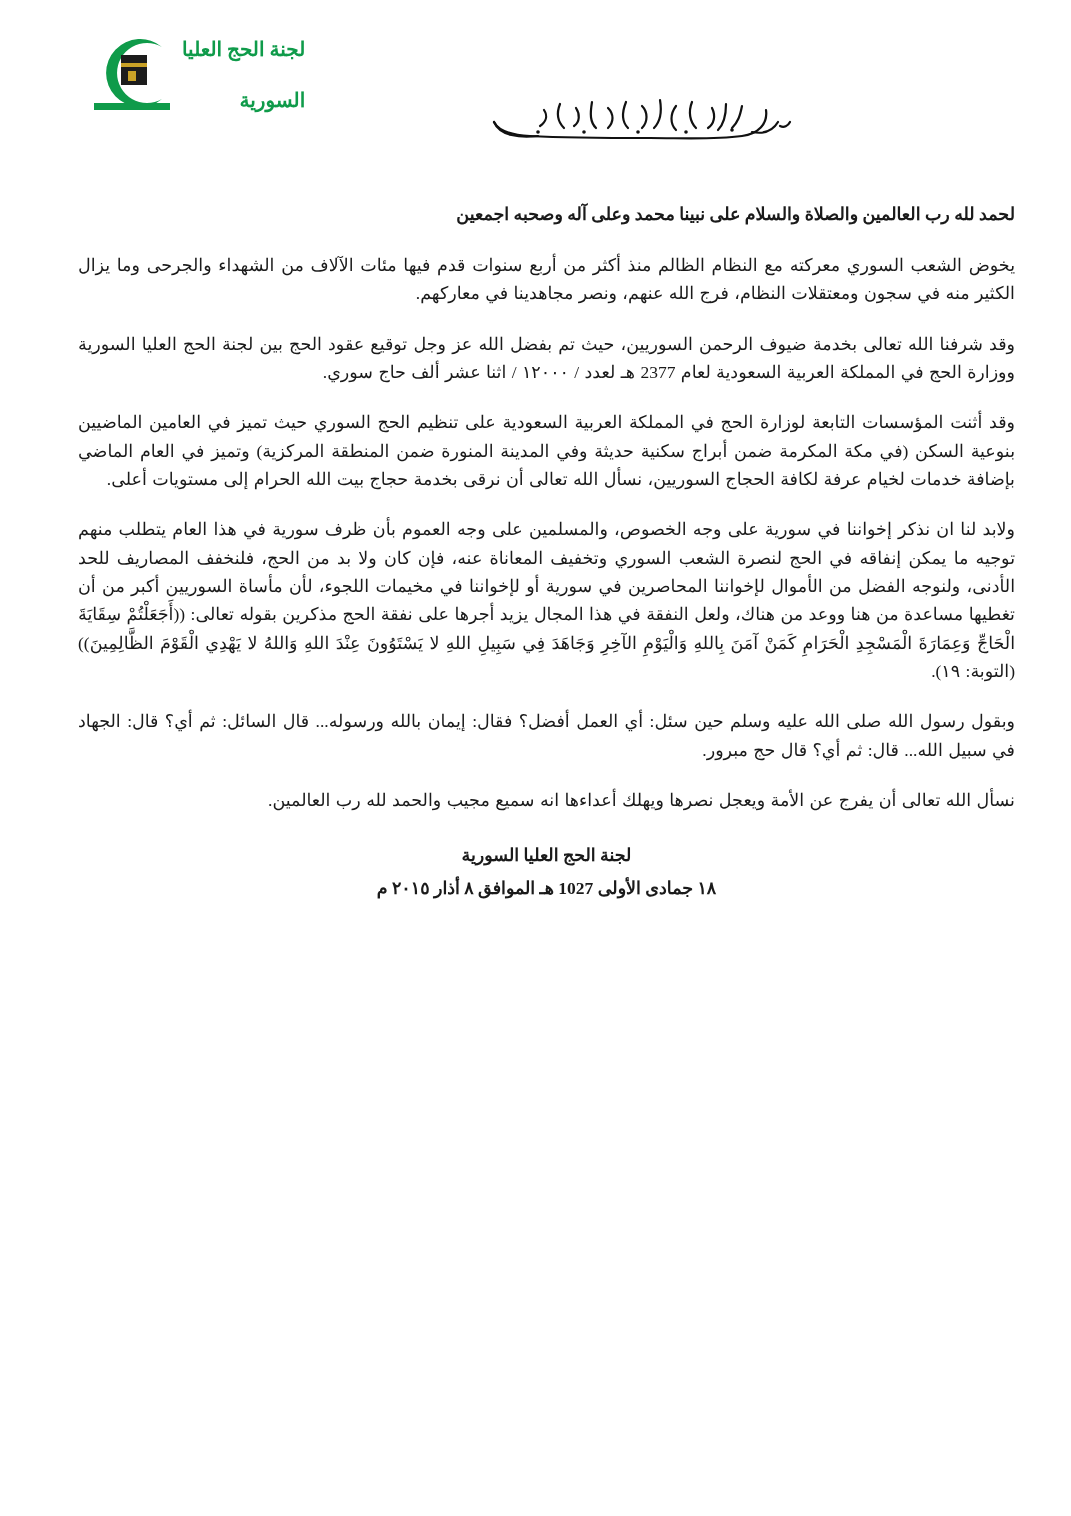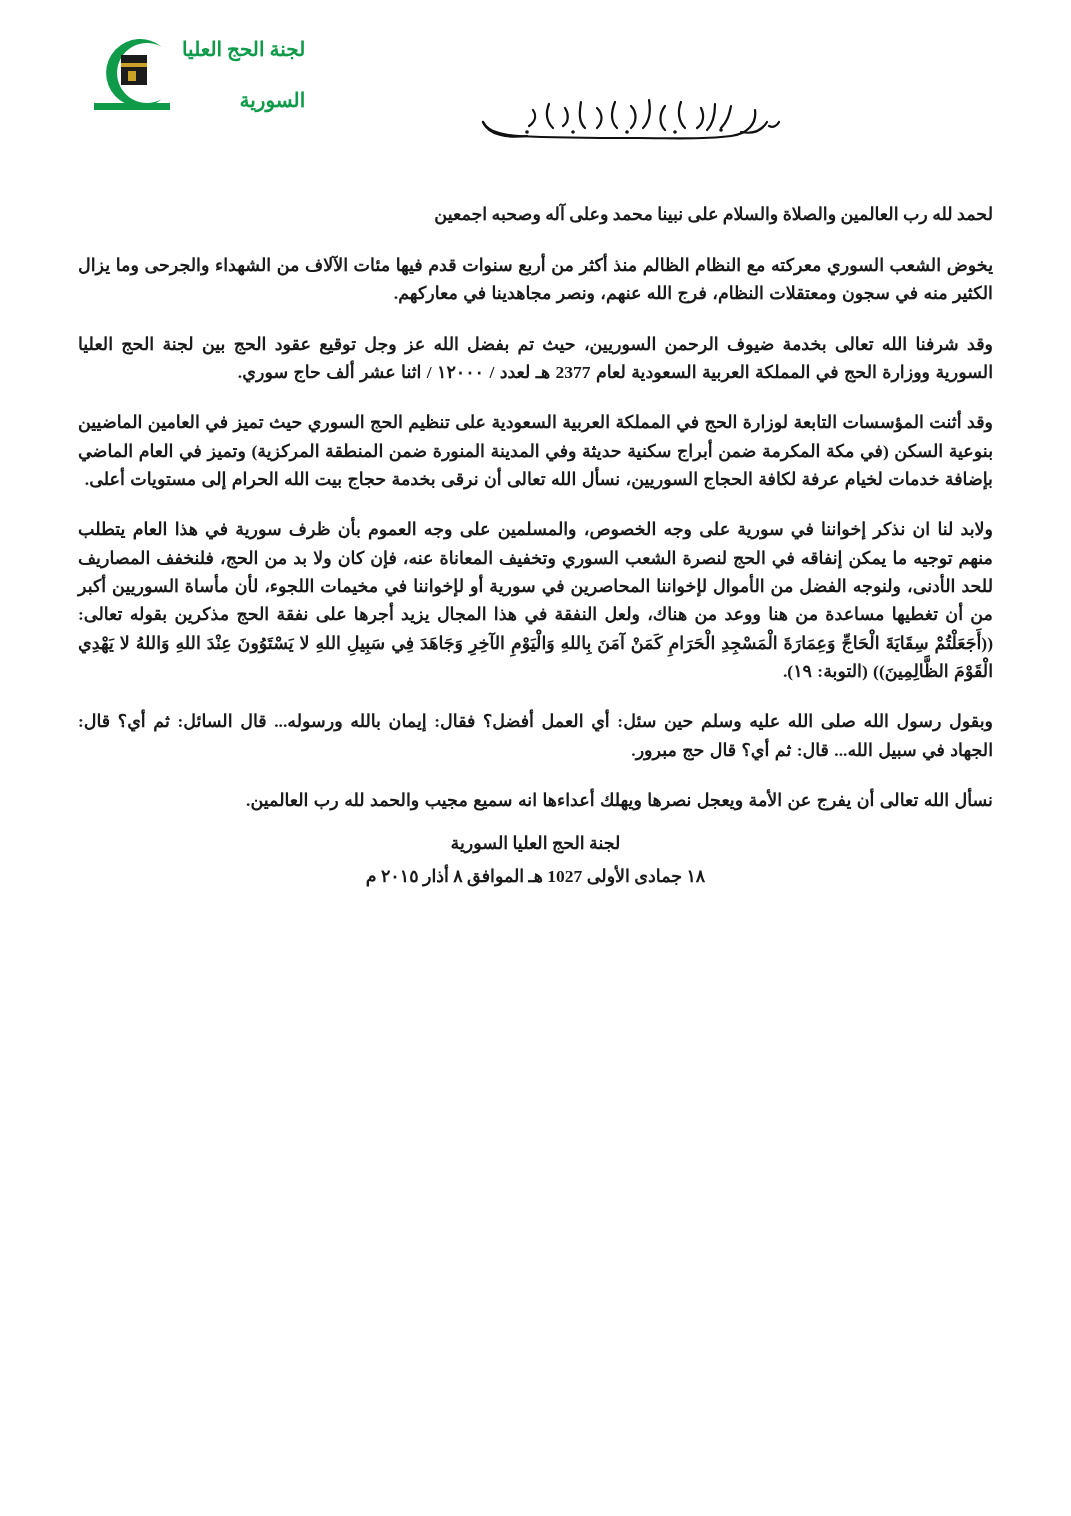--- a/index.html
+++ b/index.html
@@ -12,21 +12,21 @@
     height: 1516px;
     font-family: "Liberation Serif", "DejaVu Serif", serif;
     color: #1a1a1a;
     position: relative;
     overflow: hidden;
   }
   .page {
     width: 1071px;
     height: 1218px;
     box-sizing: border-box;
-    padding: 30px 78px 20px 78px;
+    padding: 30px 56px 20px 78px;
     position: relative;
     border-radius: 20px;
   }
 
   
   .header {
     display: flex;
     flex-direction: row-reverse;
     align-items: flex-start;
     justify-content: space-between;
@@ -78,32 +78,32 @@
 
   
   .salutation {
     font-size: 17.5px;
     font-weight: bold;
     margin: 34px 0 0 0;
     letter-spacing: 0;
   }
   p.para {
     font-size: 17.5px;
-    font-weight: bold;
+    font-weight: normal;
     line-height: 1.62;
     text-align: justify;
     text-align-last: right;
     margin: 22px 0 0 0;
     word-spacing: 1px;
   }
   p.para.first { margin-top: 26px; }
   .tight { letter-spacing: -0.2px; }
 
   .closing {
-    margin-top: 12px;
+    margin-top: 24px;
     text-align: center;
     font-size: 17.5px;
     font-weight: bold;
     line-height: 1.9;
   }
   .closing .line1 { display: block; }
   .closing .line2 { display: block; }
 </style>
 </head>
 <body>

